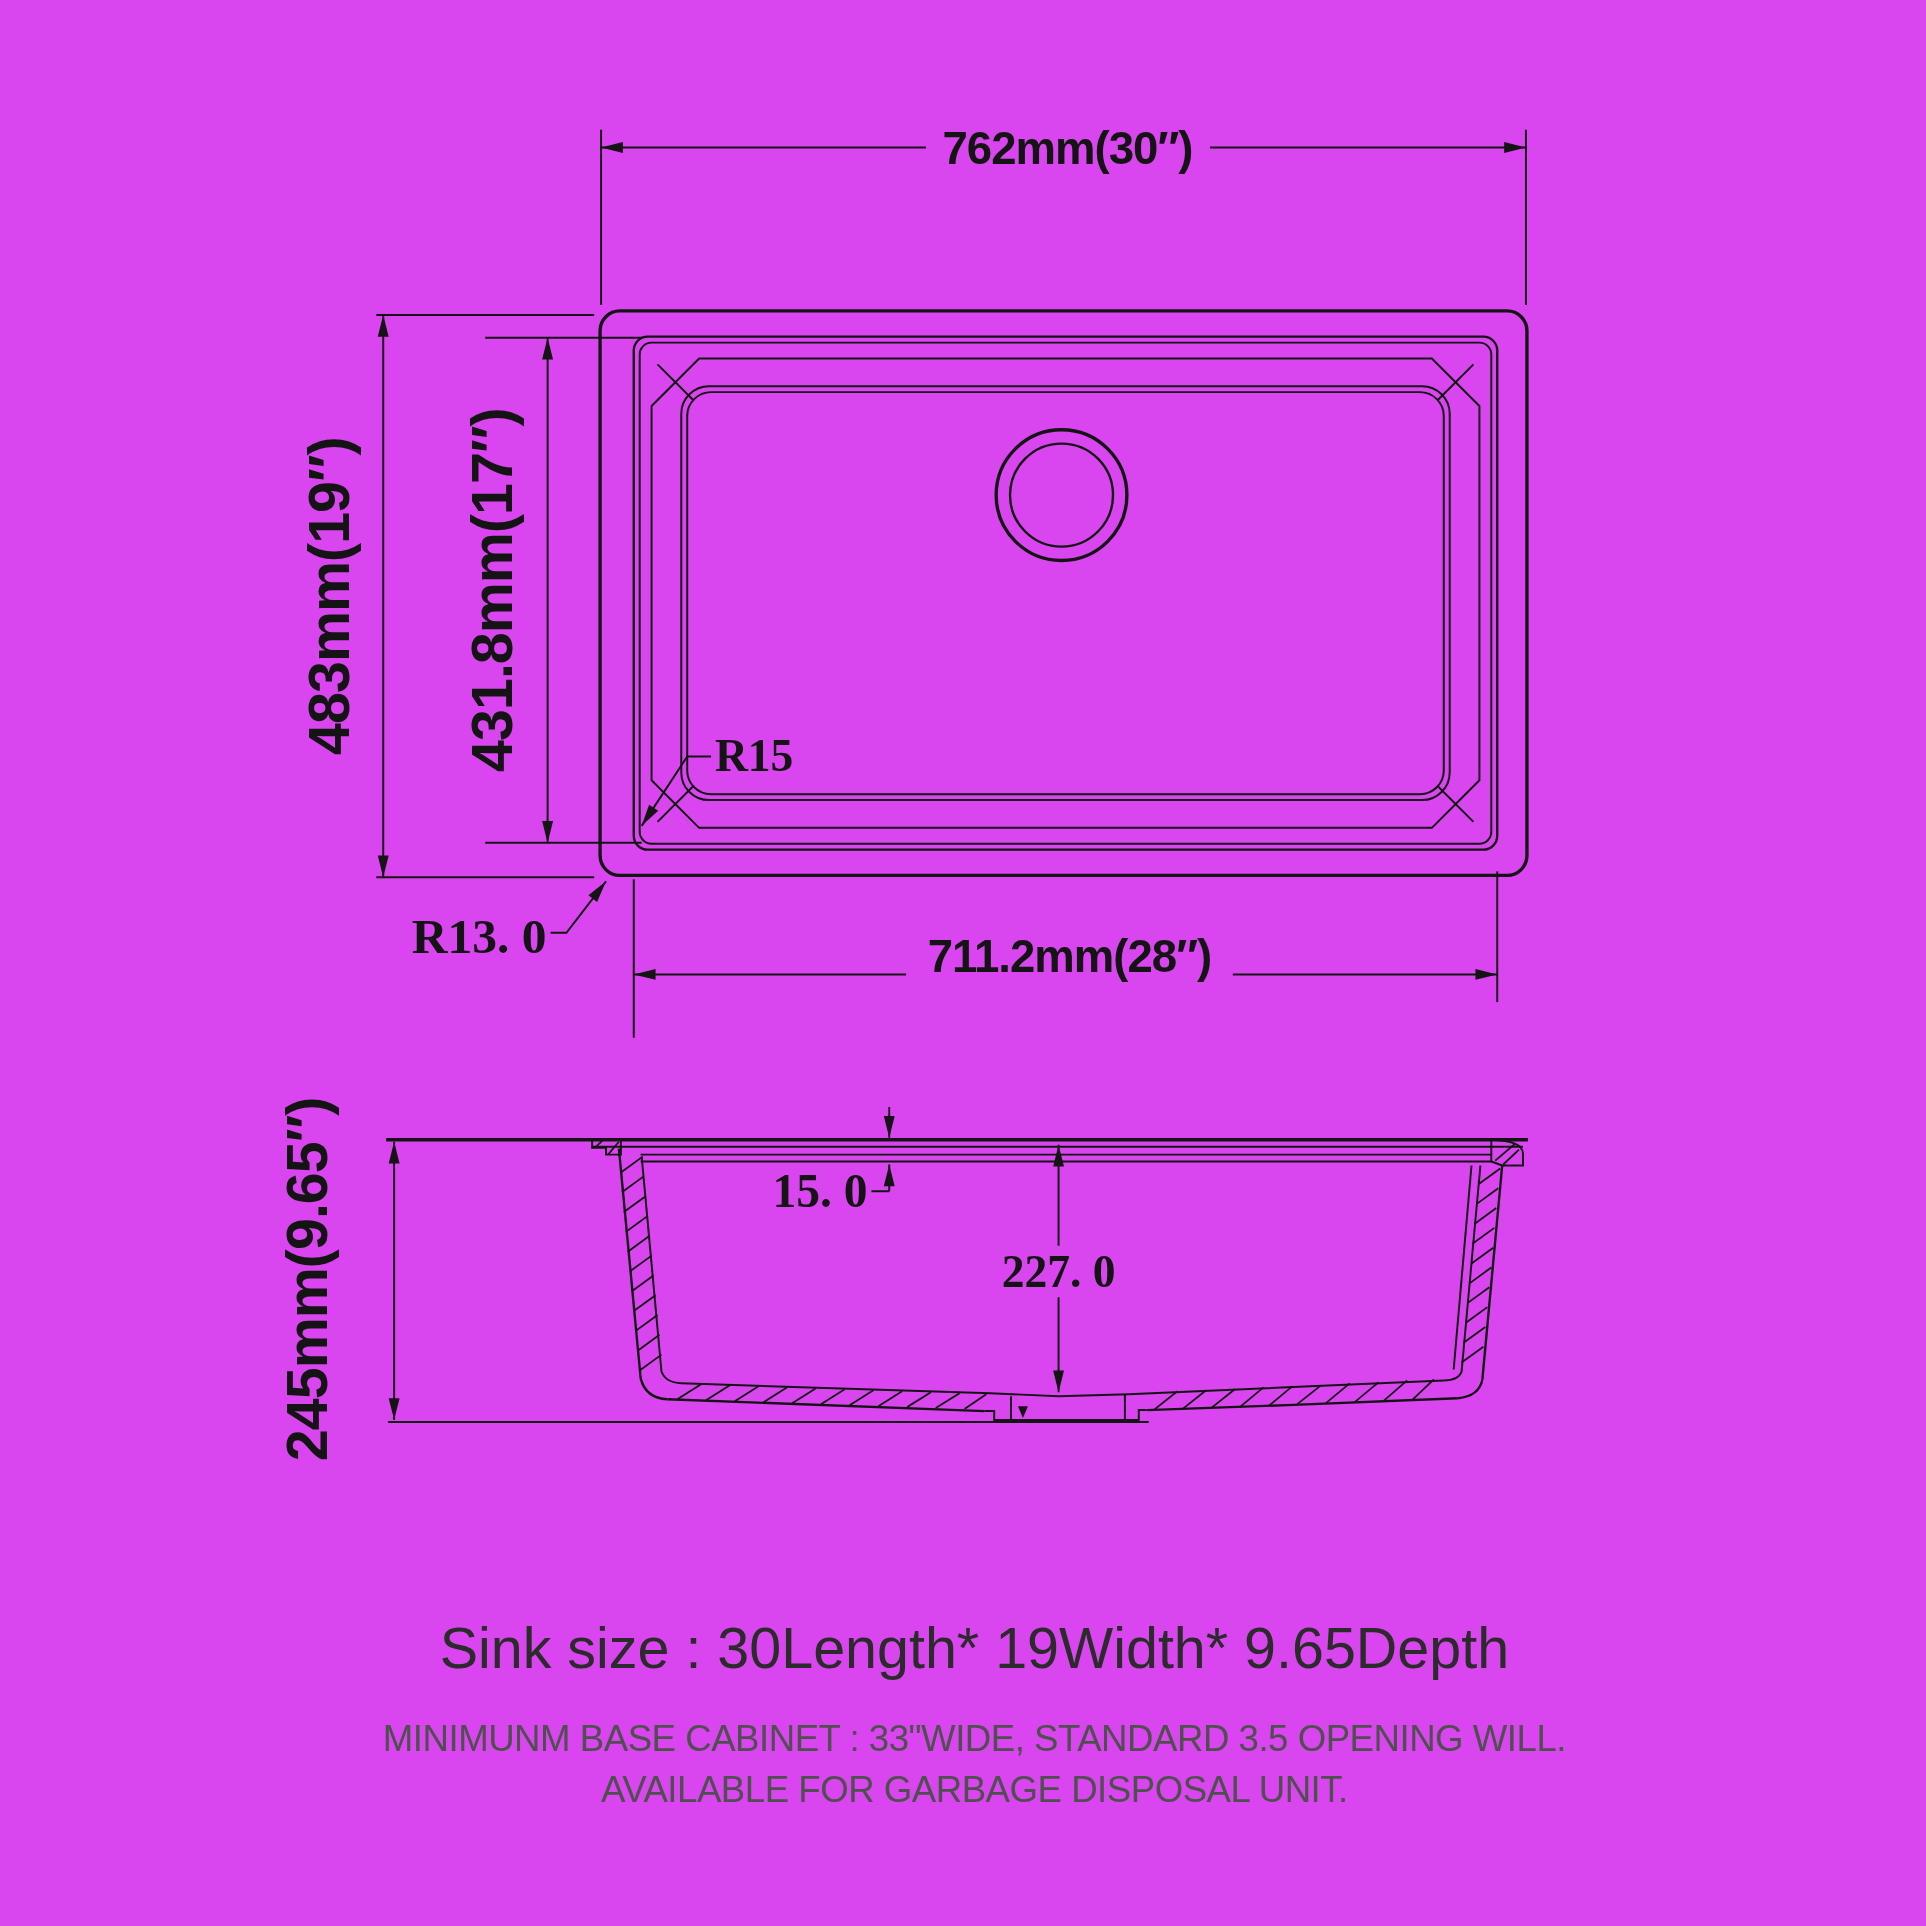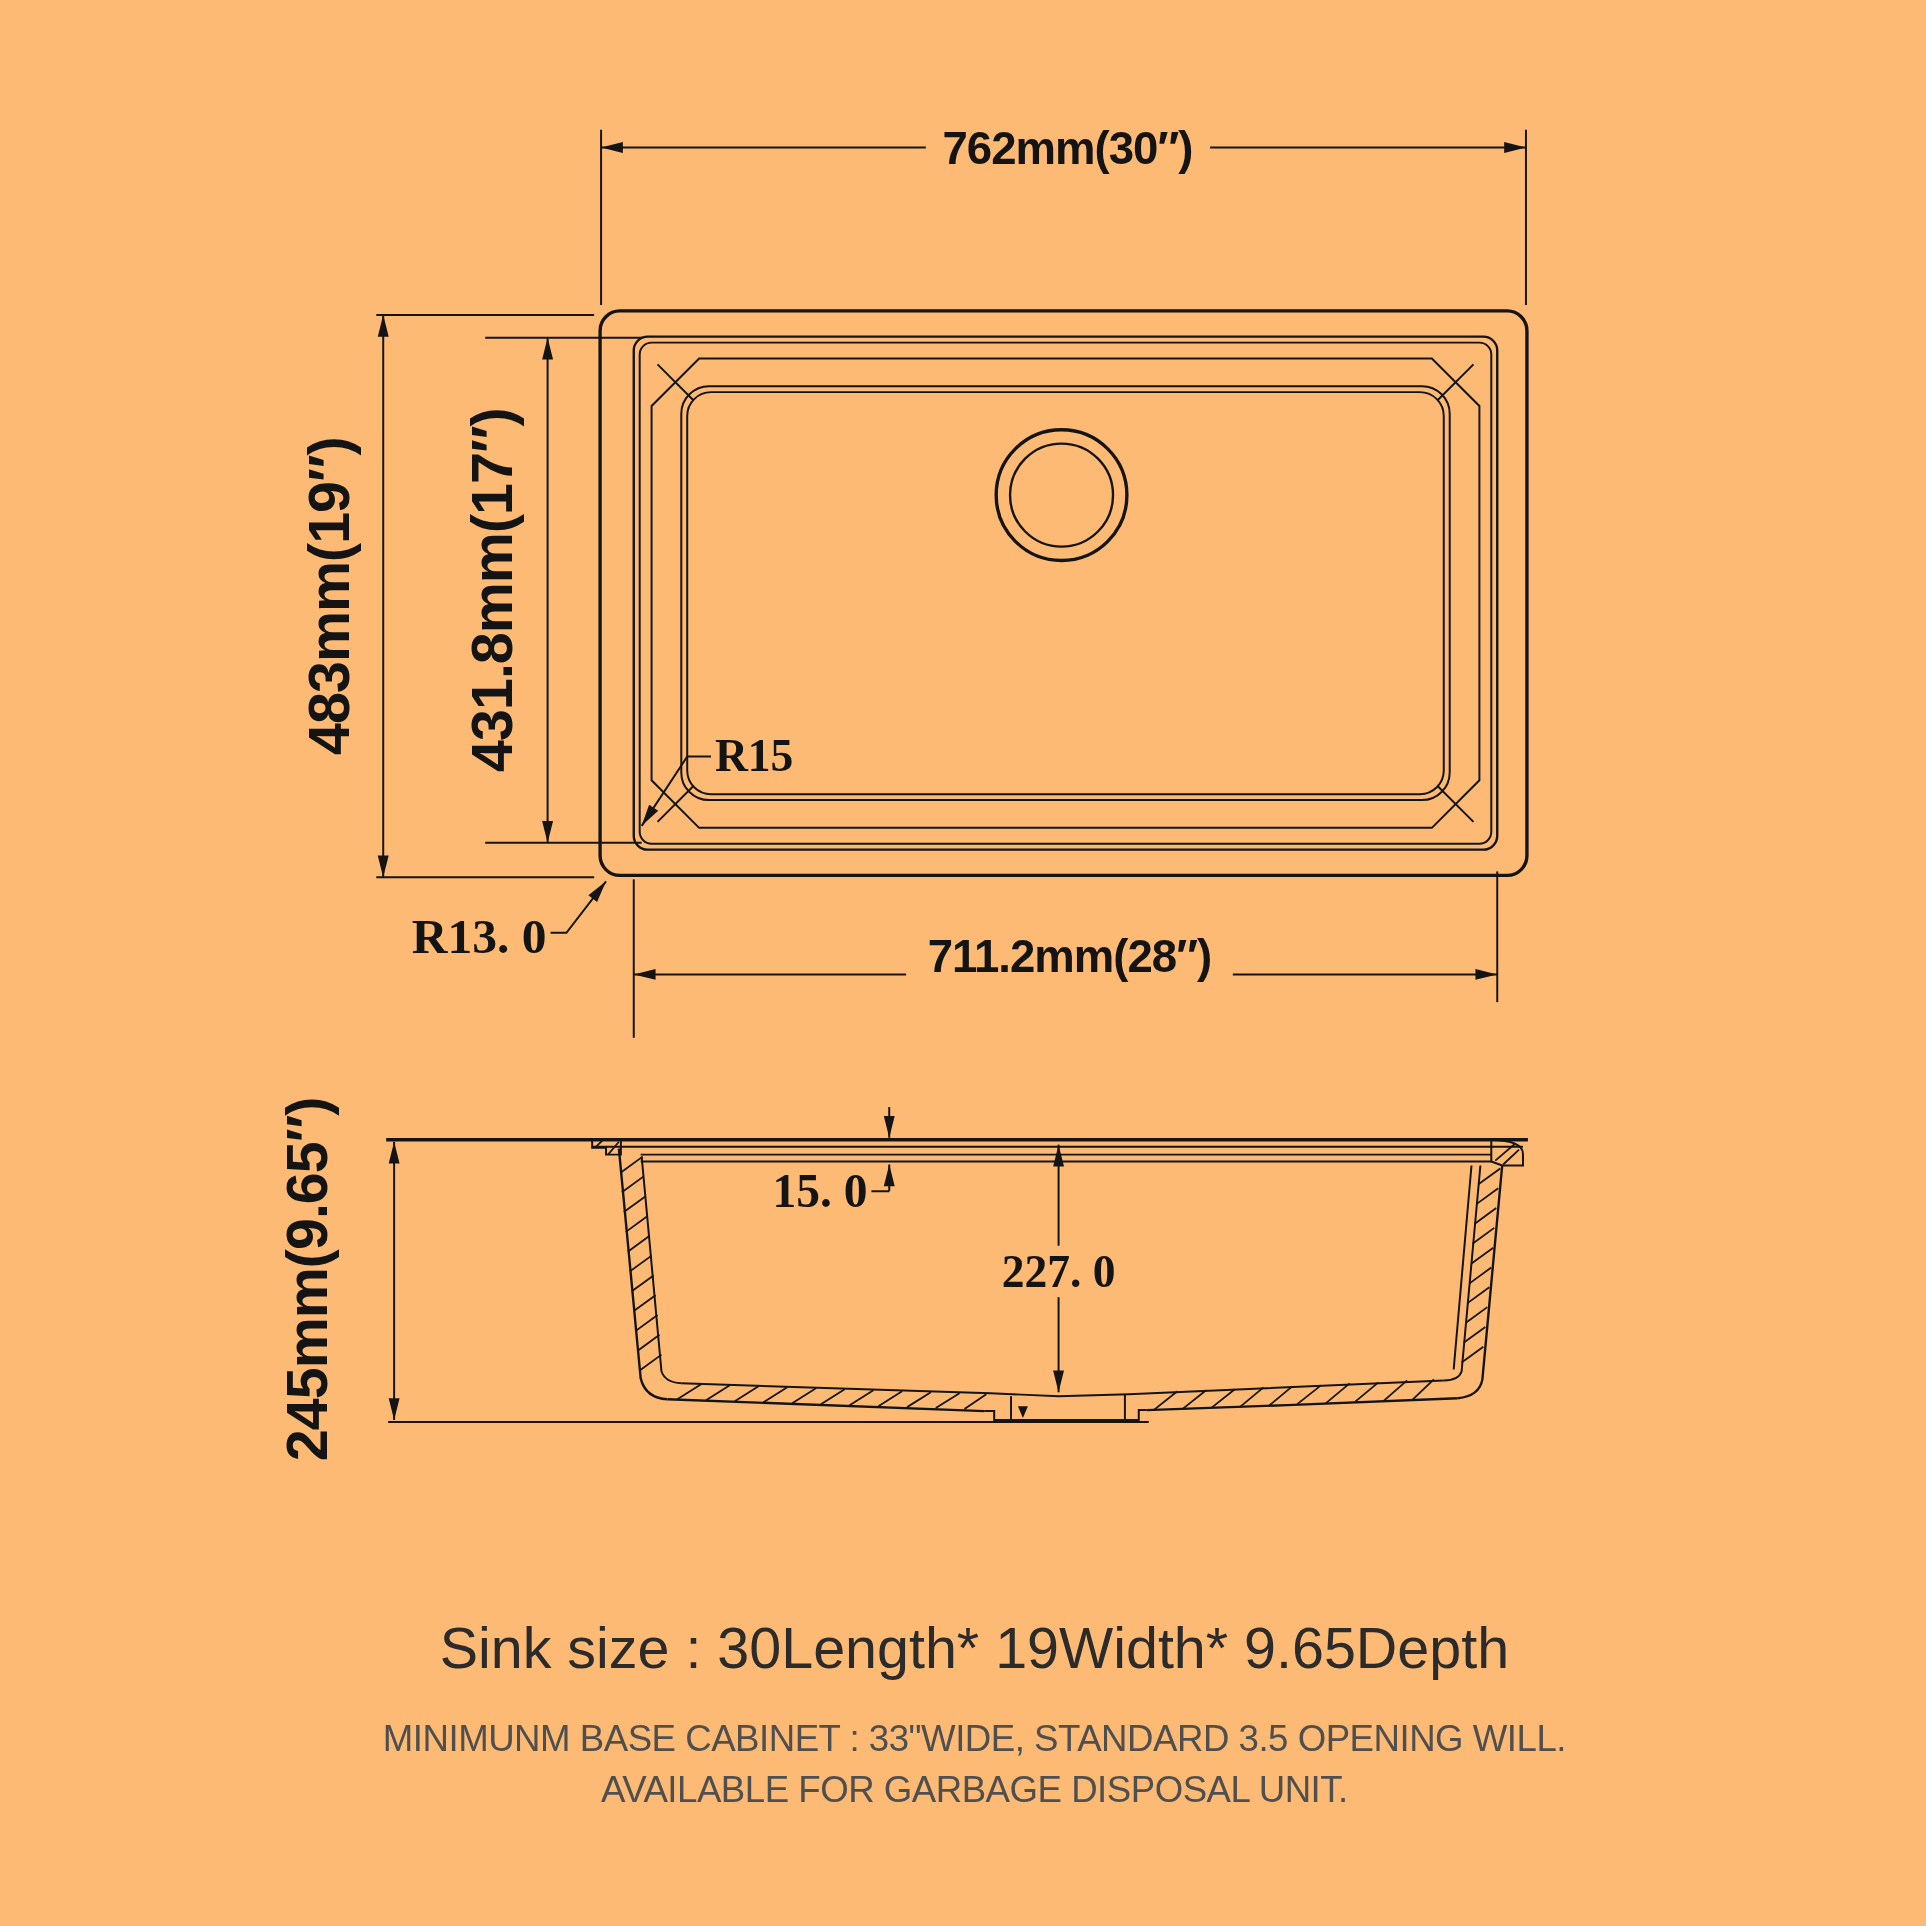--- a/index.html
+++ b/index.html
@@ -1,17 +1,17 @@
 <!DOCTYPE html>
 <html><head>
 <meta charset="utf-8">
 <title>Sink Dimension Drawing</title>
 <style>
   html,body{margin:0;padding:0;background:#ffffff;}
-  .canvas{position:relative;width:1927px;height:1927px;background:#fdba74;overflow:hidden;}
+  .canvas{position:relative;width:1927px;height:1927px;background:#d946ef;overflow:hidden;}
   svg{position:absolute;left:0;top:0;}
   .ln{stroke:#141414;fill:none;}
   .w1{stroke-width:2;}
   .w2{stroke-width:2.4;}
   .w3{stroke-width:3.4;}
   .hatch{stroke:#141414;stroke-width:1.8;fill:none;}
   text{fill:#141414;}
   .dim{font-family:"Liberation Sans","DejaVu Sans",sans-serif;font-weight:bold;font-size:46px;letter-spacing:-1px;}
   .dimside{font-family:"Liberation Sans","DejaVu Sans",sans-serif;font-weight:bold;font-size:58px;letter-spacing:-1px;}
   .dimserif{font-family:"Liberation Serif","DejaVu Serif",serif;font-weight:bold;}

